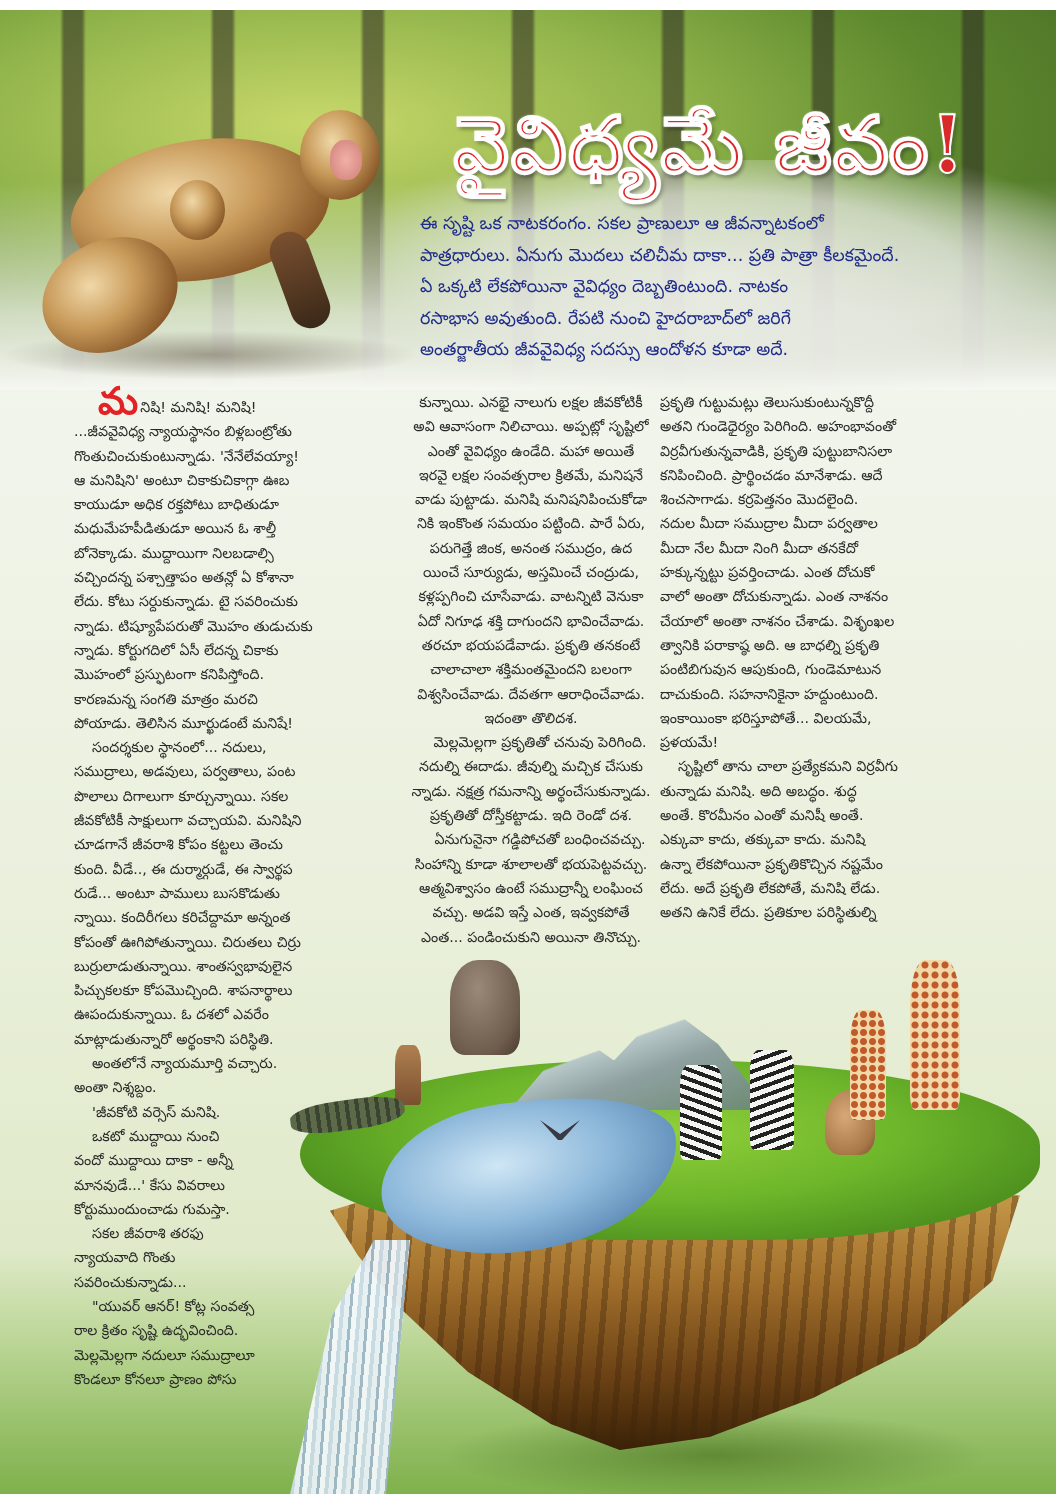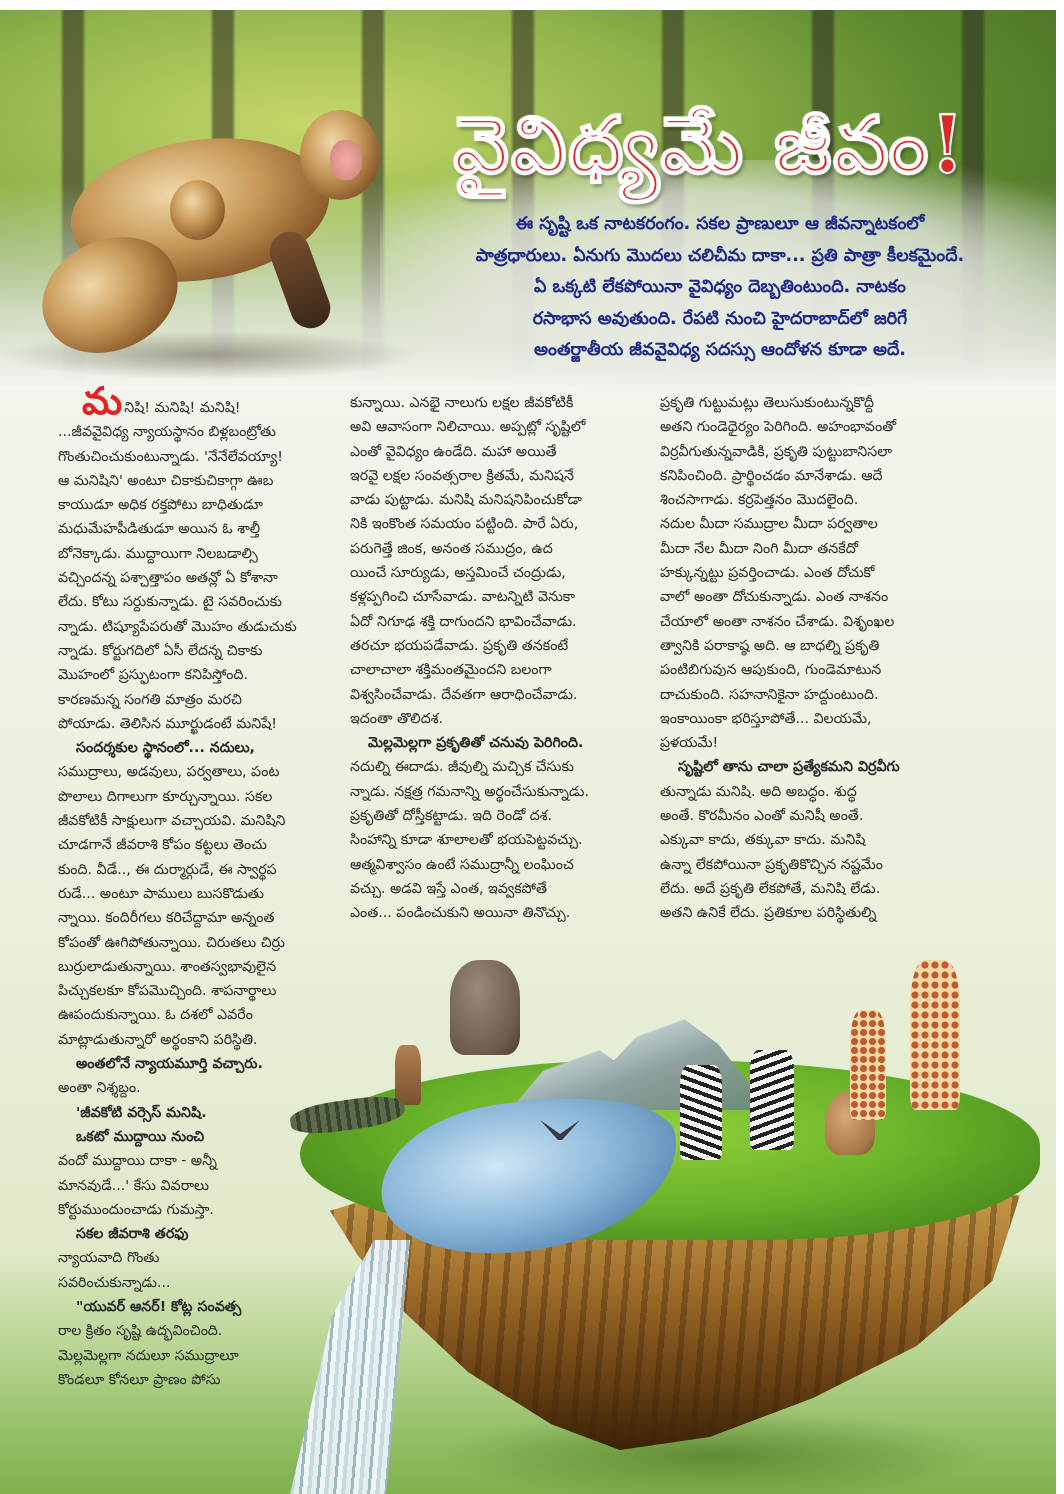--- a/index.html
+++ b/index.html
@@ -45,37 +45,36 @@
     font-size: 78px; font-weight: bold; line-height: 1;
     color: #d92a2a;
     -webkit-text-stroke: 2px #ffffff;
     text-shadow: 0 0 3px #fff, 2px 3px 4px rgba(0,0,0,0.45);
     letter-spacing: 2px;
     white-space: nowrap;
     margin-top: 48px;
   }
   .intro {
     position: absolute; left: 420px; top: 198px; width: 600px;
-    text-align: center;
     color: #1e2b8a;
-    font-size: 17.5px; line-height: 31.5px; font-weight: bold;
+    font-size: 17.5px; line-height: 31.5px; font-weight: normal;
   }
   .intro div { white-space: nowrap; }
 
   
   .col {
     position: absolute; top: 380px;
     color: #2a2a2a;
     font-family: "DejaVu Sans", sans-serif;
     font-size: 14.2px; line-height: 24.3px;
   }
   .col .ln { white-space: nowrap; }
-  .col .ind { padding-left: 18px; font-weight: bold; }
-  .col1 { left: 58px; width: 300px; }
-  .col2 { left: 350px; width: 310px; }
+  .col .ind { padding-left: 18px; }
+  .col1 { left: 74px; width: 300px; }
+  .col2 { left: 376px; width: 310px; text-align: center; }
   .col3 { left: 660px; width: 330px; }
   .dropcap {
     display: inline-block;
     font-family: "DejaVu Serif", serif;
     font-weight: bold; font-size: 38px; line-height: 22px;
     color: #e32226; vertical-align: -2px; margin-right: 2px;
     padding-left: 24px;
   }
 
   
@@ -223,20 +222,21 @@
       <div class="ln"><span>కళ్లప్పగించి చూసేవాడు. వాటన్నిటి వెనుకా</span></div>
       <div class="ln"><span>ఏదో నిగూఢ శక్తి దాగుందని భావించేవాడు.</span></div>
       <div class="ln"><span>తరచూ భయపడేవాడు. ప్రకృతి తనకంటే</span></div>
       <div class="ln"><span>చాలాచాలా శక్తిమంతమైందని బలంగా</span></div>
       <div class="ln"><span>విశ్వసించేవాడు. దేవతగా ఆరాధించేవాడు.</span></div>
       <div class="ln"><span>ఇదంతా తొలిదశ.</span></div>
       <div class="ln ind"><span>మెల్లమెల్లగా ప్రకృతితో చనువు పెరిగింది.</span></div>
       <div class="ln"><span>నదుల్ని ఈదాడు. జీవుల్ని మచ్చిక చేసుకు</span></div>
       <div class="ln"><span>న్నాడు. నక్షత్ర గమనాన్ని అర్థంచేసుకున్నాడు.</span></div>
       <div class="ln"><span>ప్రకృతితో దోస్తీకట్టాడు. ఇది రెండో దశ.</span></div>
+      <div class="ln ind"><span>ఏనుగునైనా గడ్డిపోచతో బంధించవచ్చు.</span></div>
       <div class="ln"><span>సింహాన్ని కూడా శూలాలతో భయపెట్టవచ్చు.</span></div>
       <div class="ln"><span>ఆత్మవిశ్వాసం ఉంటే సముద్రాన్నీ లంఘించ</span></div>
       <div class="ln"><span>వచ్చు. అడవి ఇస్తే ఎంత, ఇవ్వకపోతే</span></div>
       <div class="ln"><span>ఎంత... పండించుకుని అయినా తినొచ్చు.</span></div>
     </div>
   <div class="col col3">
       <div class="ln"><span>ప్రకృతి గుట్టుమట్లు తెలుసుకుంటున్నకొద్దీ</span></div>
       <div class="ln"><span>అతని గుండెధైర్యం పెరిగింది. అహంభావంతో</span></div>
       <div class="ln"><span>విర్రవీగుతున్నవాడికి, ప్రకృతి పుట్టుబానిసలా</span></div>
       <div class="ln"><span>కనిపించింది. ప్రార్థించడం మానేశాడు. ఆదే</span></div>

